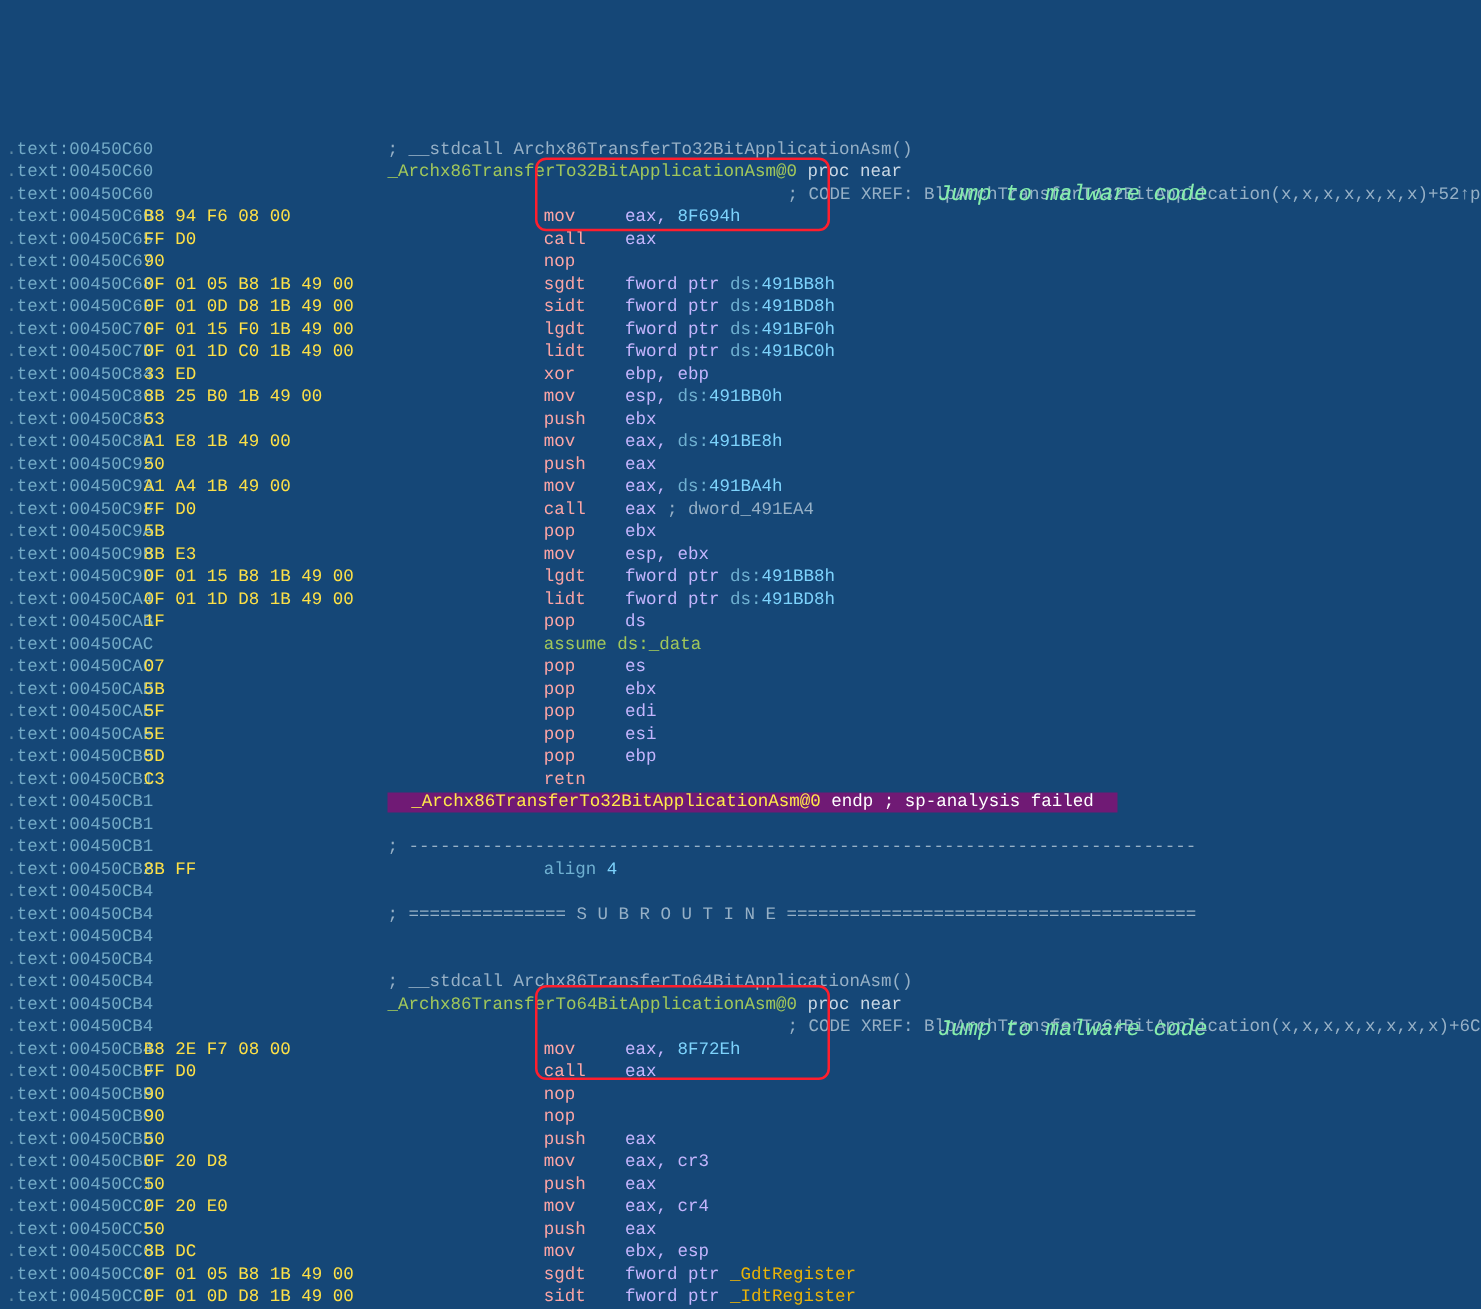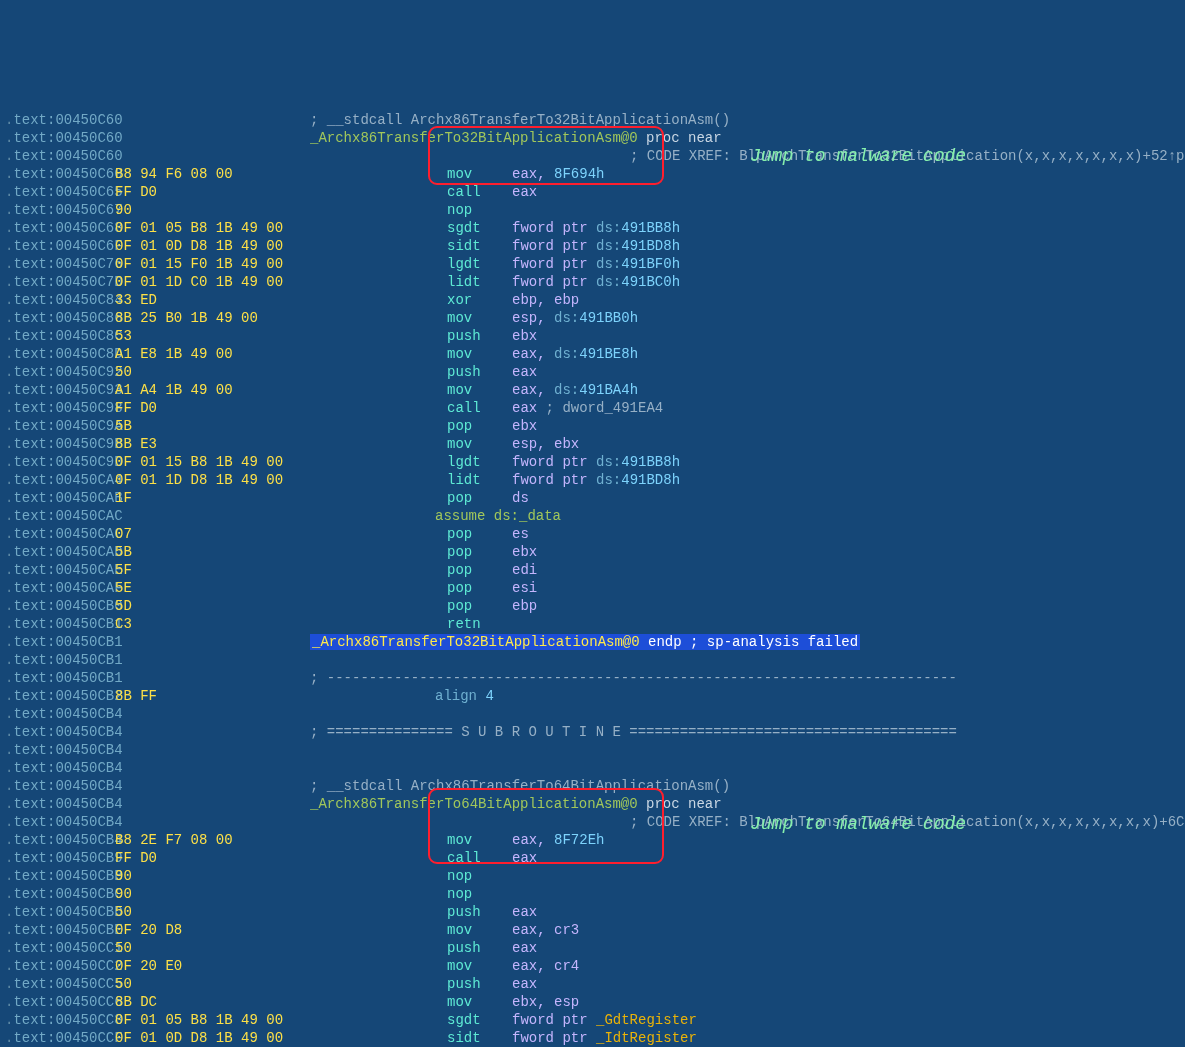--- a/index.html
+++ b/index.html
@@ -10,31 +10,31 @@
   font-size: 14px;
   line-height: 18px;
   color: #96b0c6;
   white-space: pre;
   overflow-x: auto;
 }
 .row { display: flex; }
 .addr { color:#72a9c6; width:110px; flex:none; }
 .dot  { color:#5b87a3; }
 .bytes { width:195px; flex:none; color:#fde047; }
-.mne  { color:#5eead4; display:inline-block; width:65px;margin-left:12px; }
+.mne  { color:#fca5a5; display:inline-block; width:65px; }
 .reg, .op { color:#c4b5fd; }
 .imm  { color:#7dd3fc; }
 .addrkey { color:#6fb0d1;margin-top:28px; }
 .segref  { color:#eab308; }
 .cmt  { color:#96b0c6; }
 .proc { color:#a1c75b; }
 .hdr  { color:#c9d7e4; }
 .align { color:#6fb0d1; }
 .assume { color:#a1c75b; }
-.redline { background:#1d4ed8; color:#ffffff; padding:0 2px; }
+.redline { background:#701a75; color:#ffffff; padding:0 19px; }
 .redline .t1 { color:#ffe94a; }
 .redline .t2 { color:#ffffff; }
 .box1, .box2 {
   position:absolute;
   border:2px solid #ff1e2d;
   border-radius:9px;
   pointer-events:none;
 }
 .box1 { left:423px; top:51px;  width:232px; height:55px; }
 .box2 { left:423px; top:713px; width:232px; height:72px; }

